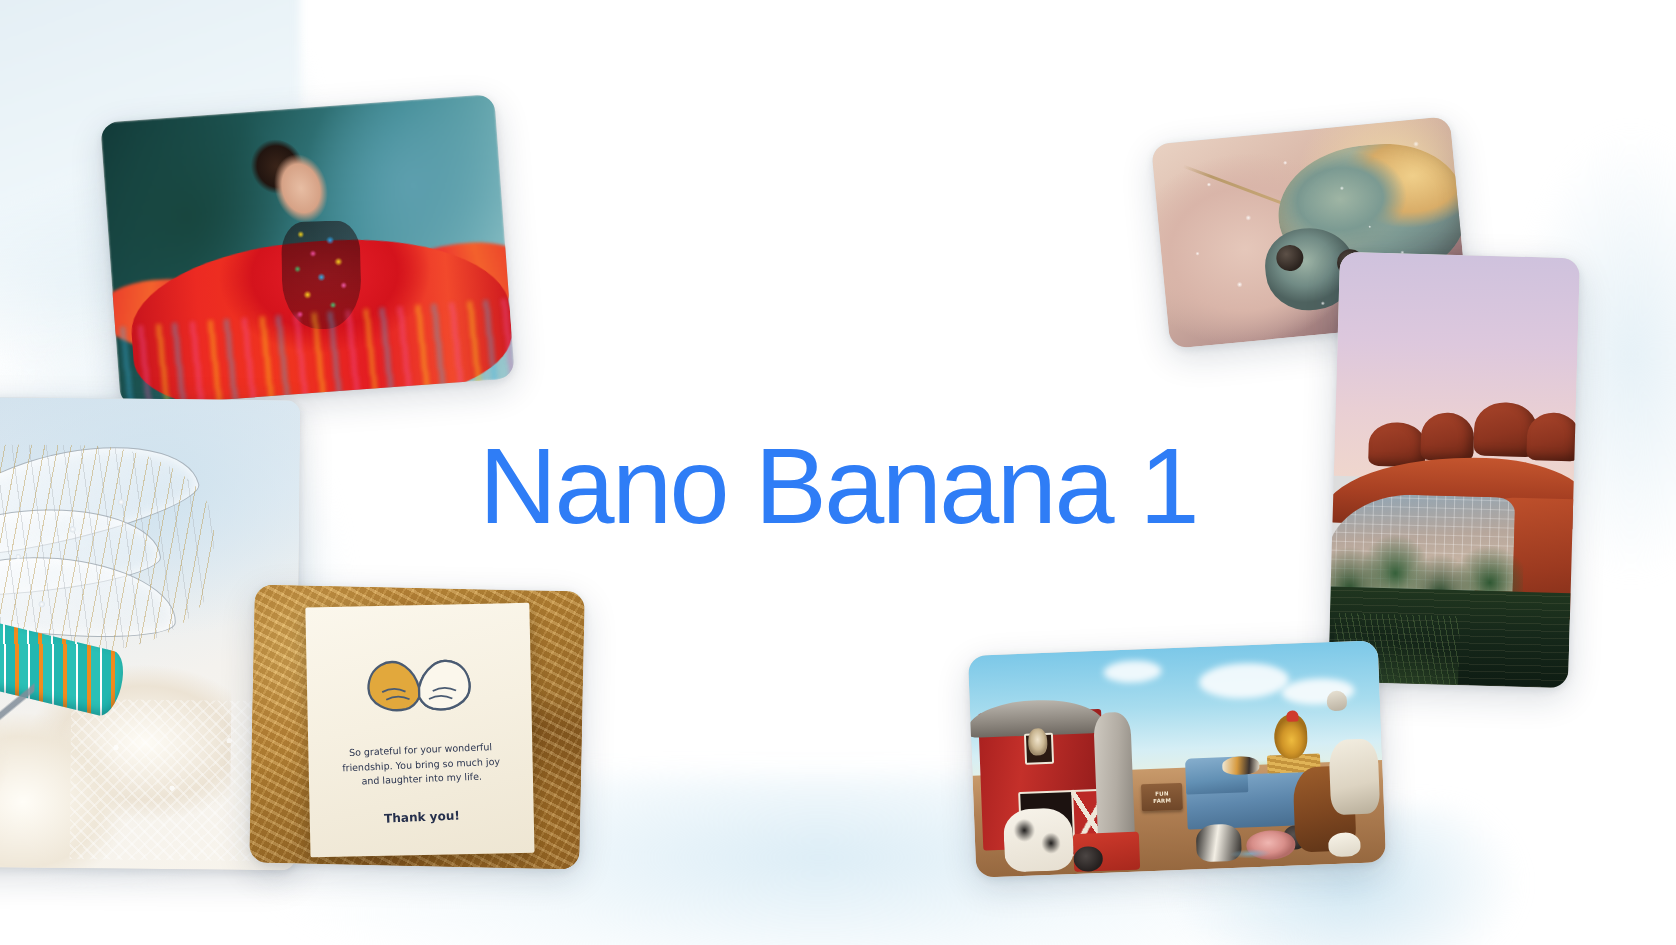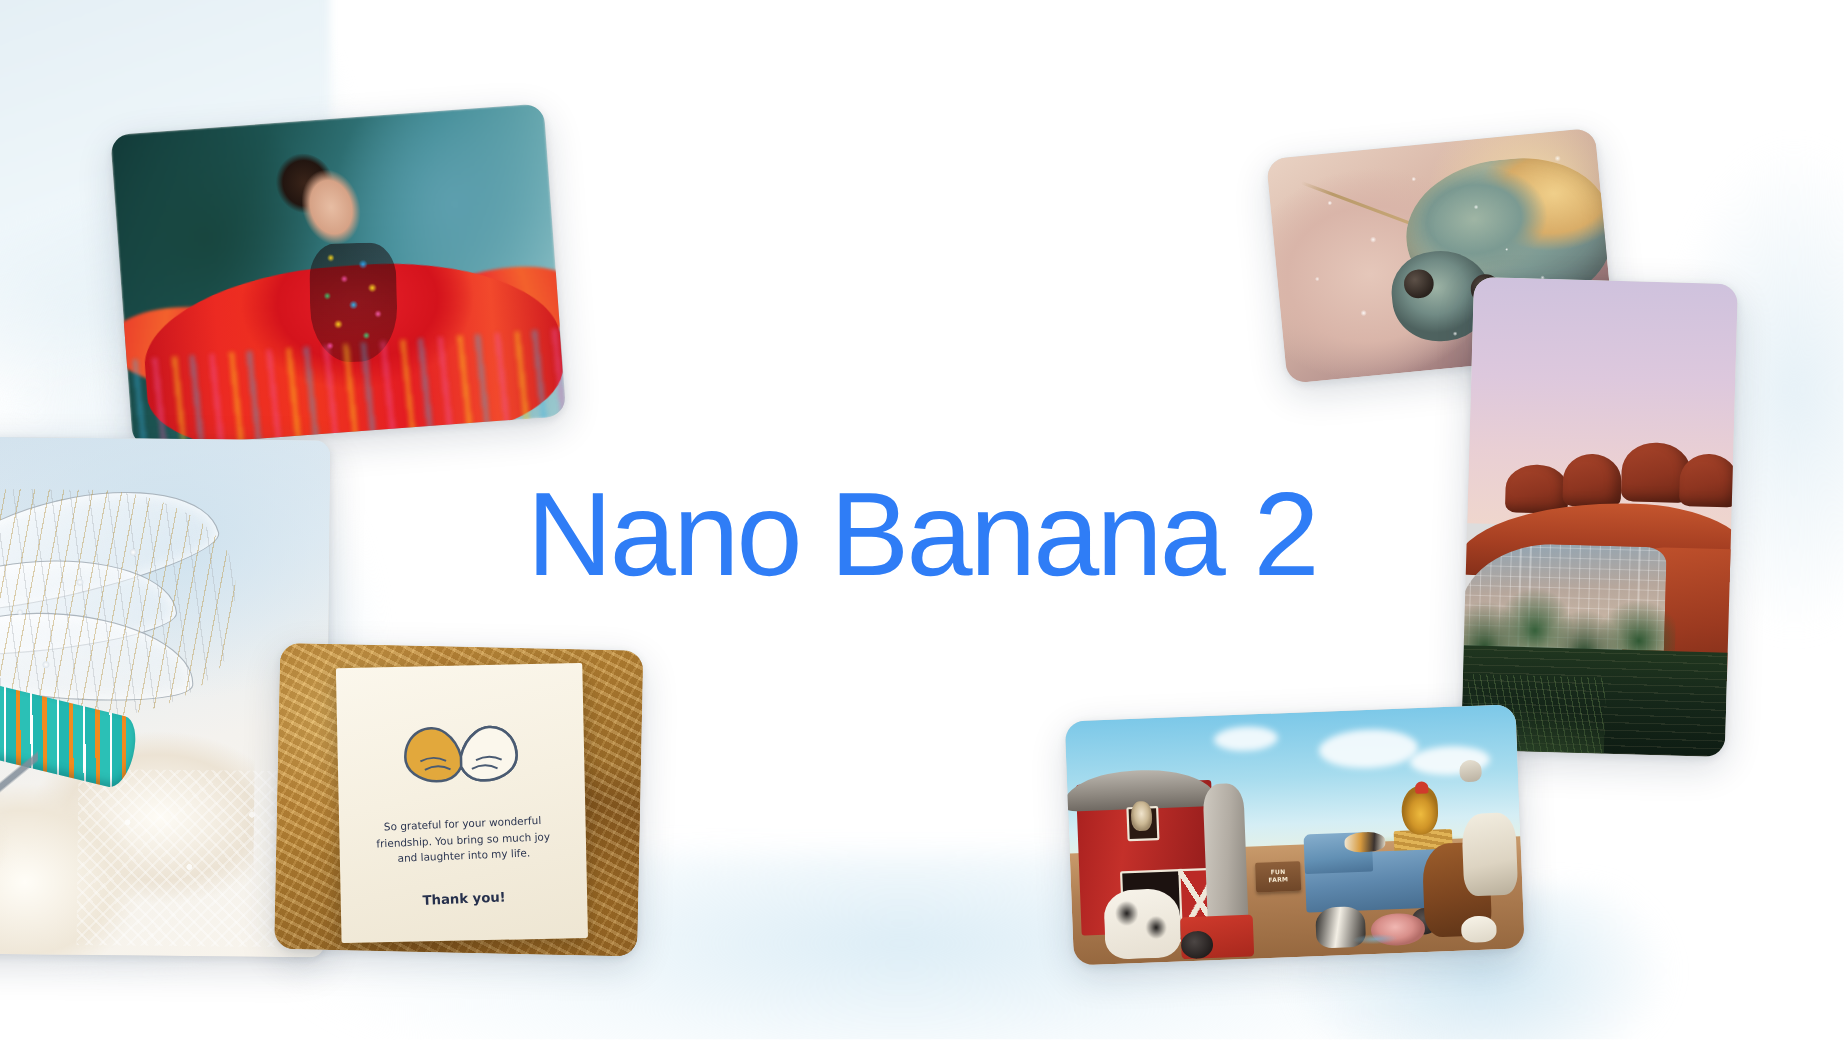--- a/index.html
+++ b/index.html
@@ -657,15 +657,15 @@
       <div class="farm-goat"></div>
       <div class="farm-tractor"></div>
       <div class="farm-tractor-w"></div>
       <div class="farm-dog"></div>
       <div class="farm-pig"></div>
       <div class="farm-puddle"></div>
       <div class="farm-duck"></div>
     </div>
   </div>
 
-  <div id="hero-title">Nano Banana 2</div>
+  <div id="hero-title">Nano Banana 1</div>
 
 </div>
 
 </body></html>

